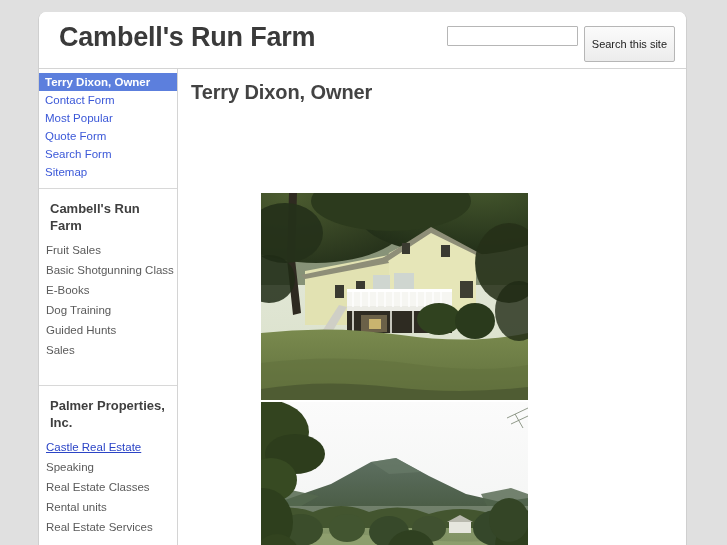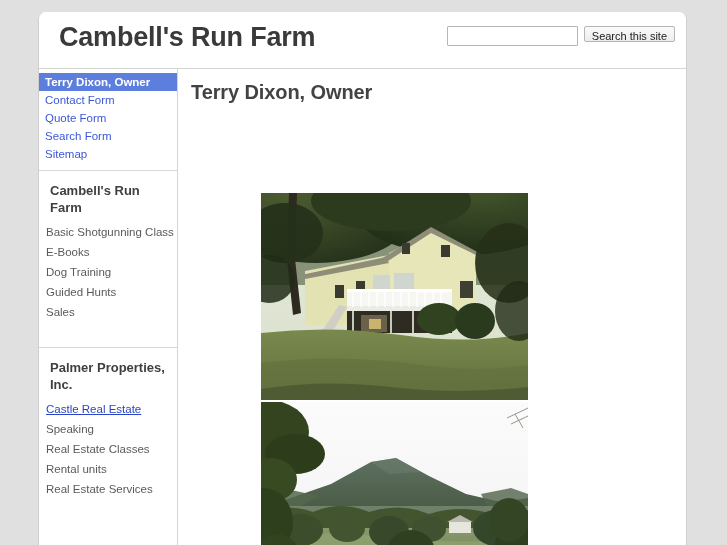--- a/index.html
+++ b/index.html
@@ -51,21 +51,21 @@
     border: 1px solid #b6b6b6;
     background: #ffffff;
     font-family: "Liberation Sans", sans-serif;
     font-size: 11px;
     color: #222;
     padding: 1px 3px;
     border-radius: 1px;
     outline: none;
   }
   #search-button {
-    height: 16px;
+    height: 36px;
     padding: 0 7px;
     font-family: "Liberation Sans", sans-serif;
     font-size: 11px;
     color: #222;
     background: linear-gradient(#fbfbfb, #ececec);
     border: 1px solid #b6b6b6;
     border-radius: 2px;
     cursor: pointer;
     white-space: nowrap;
     line-height: 18px;
@@ -178,34 +178,40 @@
 
       <div class="side-block nav-group-0">
         <ul class="side-list">
           <li>
               <a class="side-link selected">Terry Dixon, Owner</a>
             </li>
           <li>
               <a class="side-link">Contact Form</a>
             </li>
           <li>
+              <a class="side-link">Most Popular</a>
+            </li>
+          <li>
               <a class="side-link">Quote Form</a>
             </li>
           <li>
               <a class="side-link">Search Form</a>
             </li>
           <li>
               <a class="side-link">Sitemap</a>
             </li>
         </ul>
       </div>
 
       <div class="side-block nav-group-1">
         <div class="block-title">Cambell's Run Farm</div>
         <ul class="side-list">
+          <li>
+              <a class="side-link plain">Fruit Sales</a>
+            </li>
           <li>
               <a class="side-link plain">Basic Shotgunning Class</a>
             </li>
           <li>
               <a class="side-link plain">E-Books</a>
             </li>
           <li>
               <a class="side-link plain">Dog Training</a>
             </li>
           <li>

